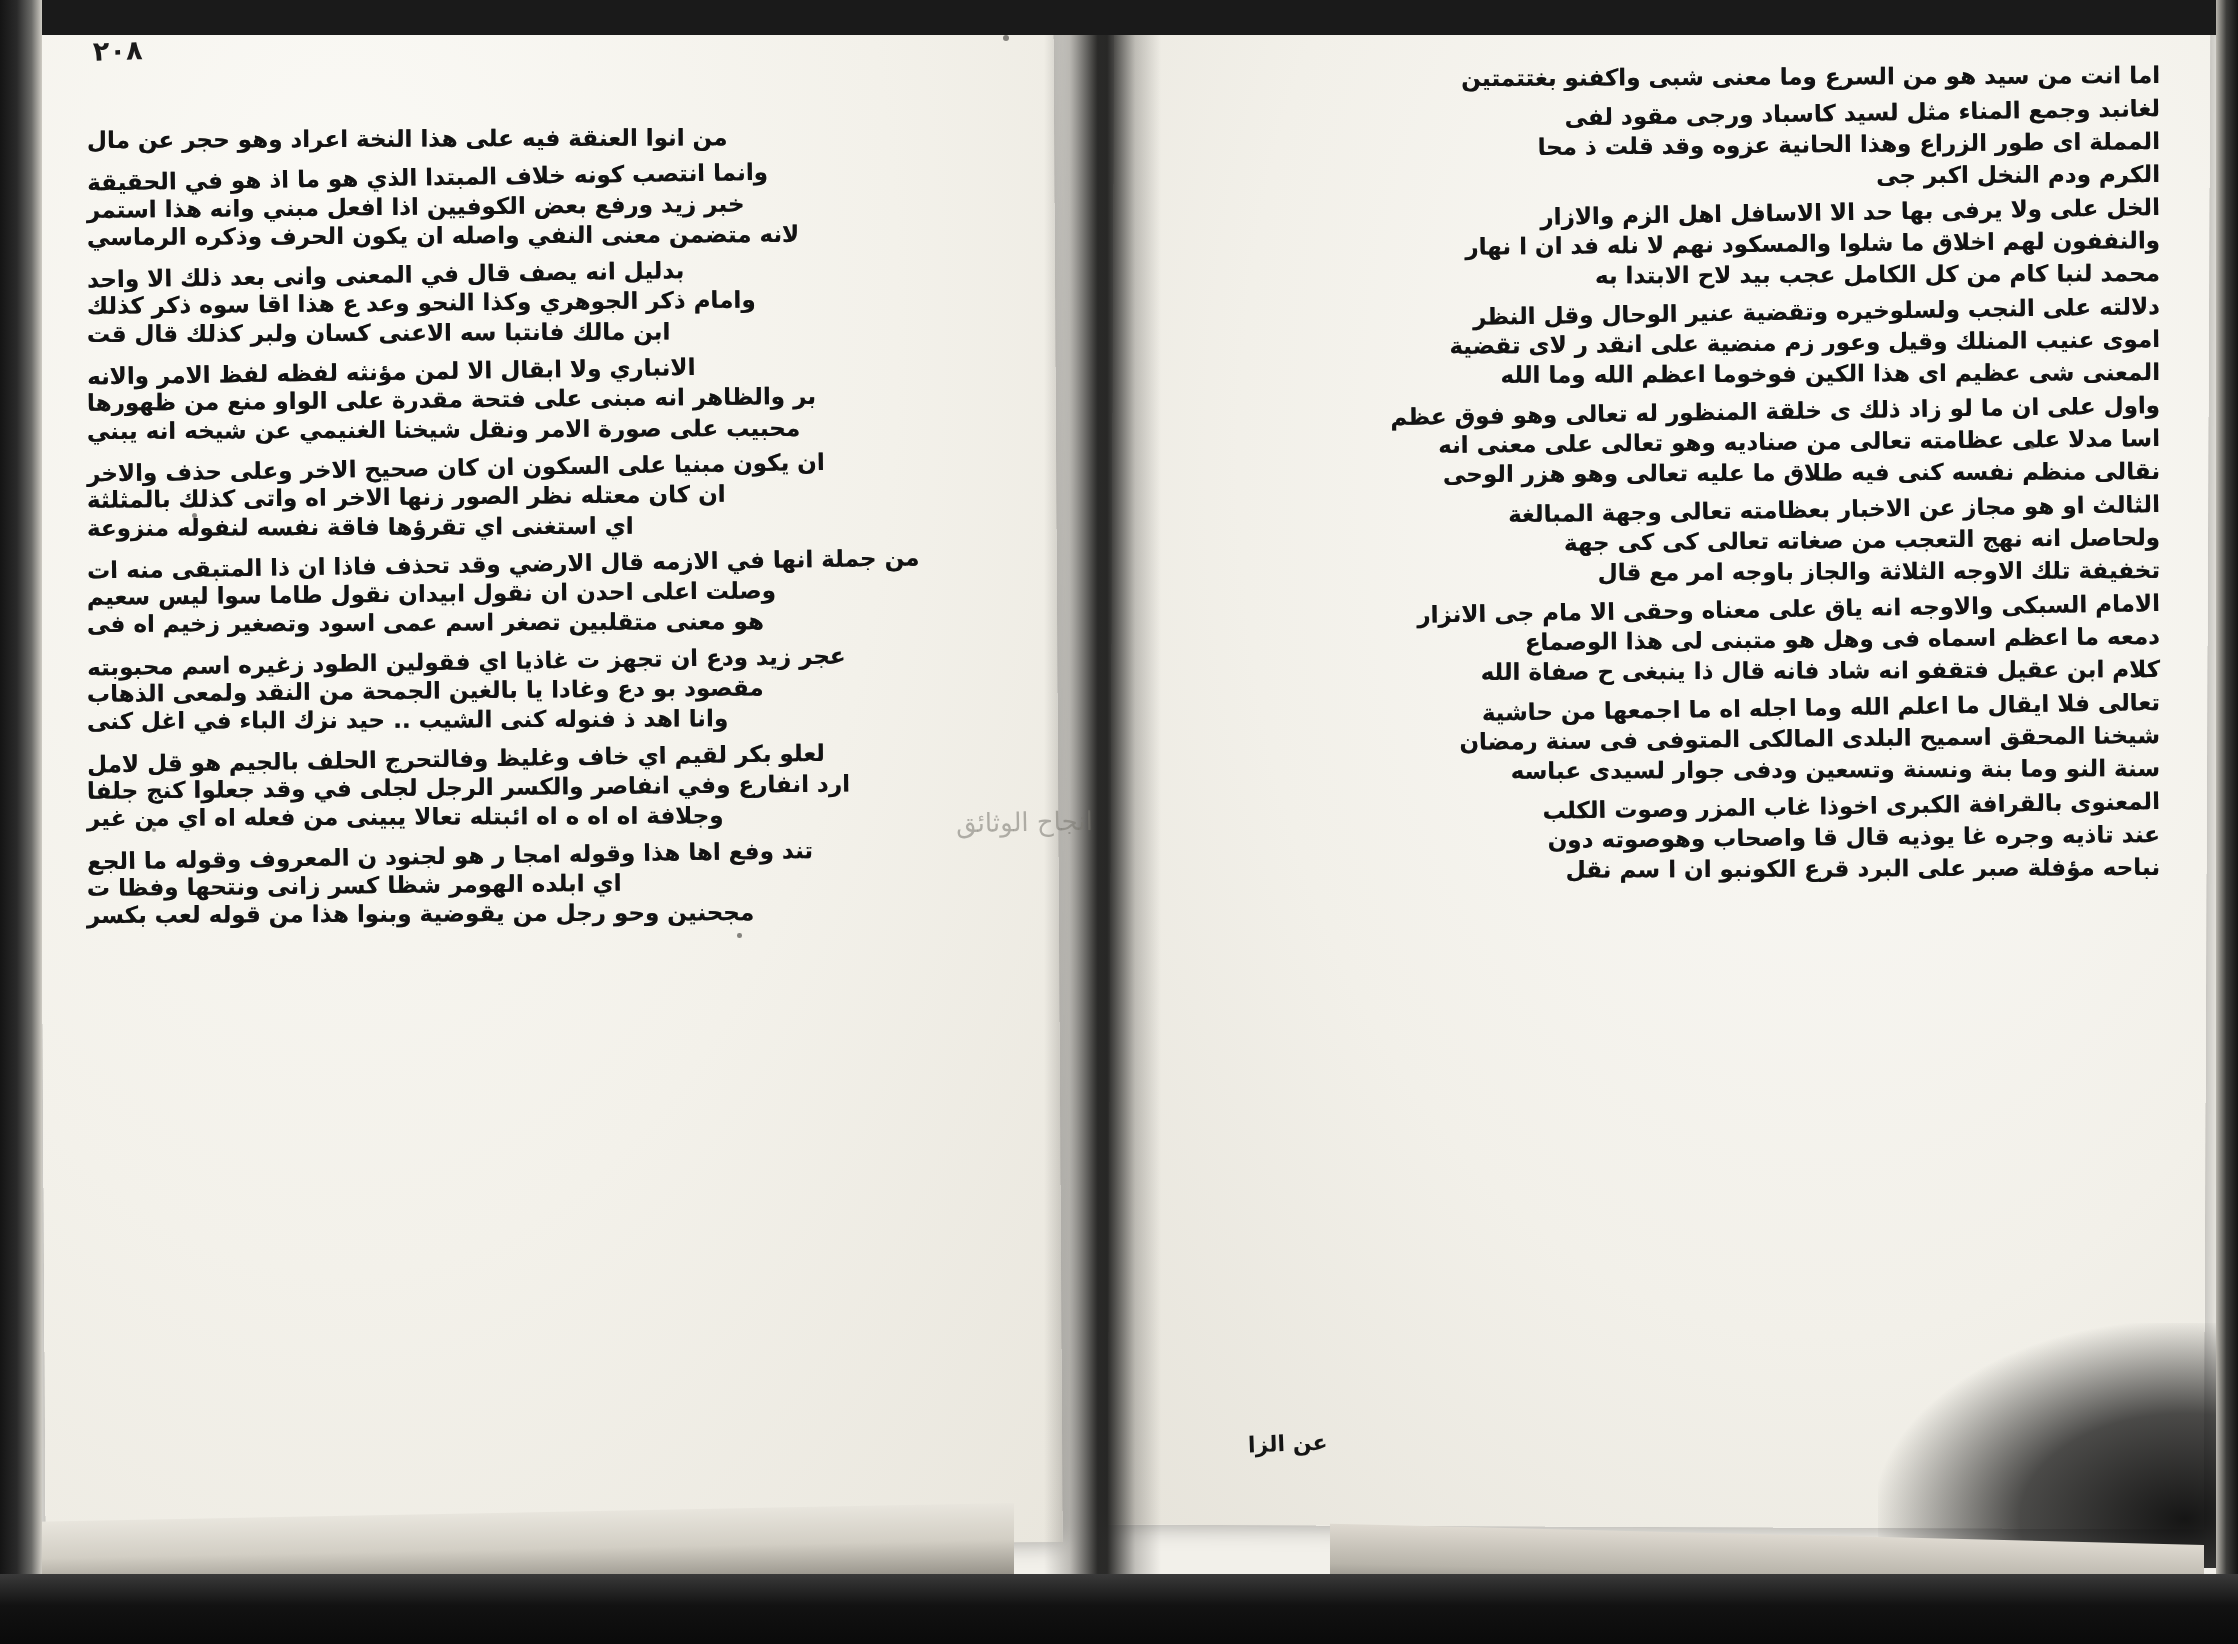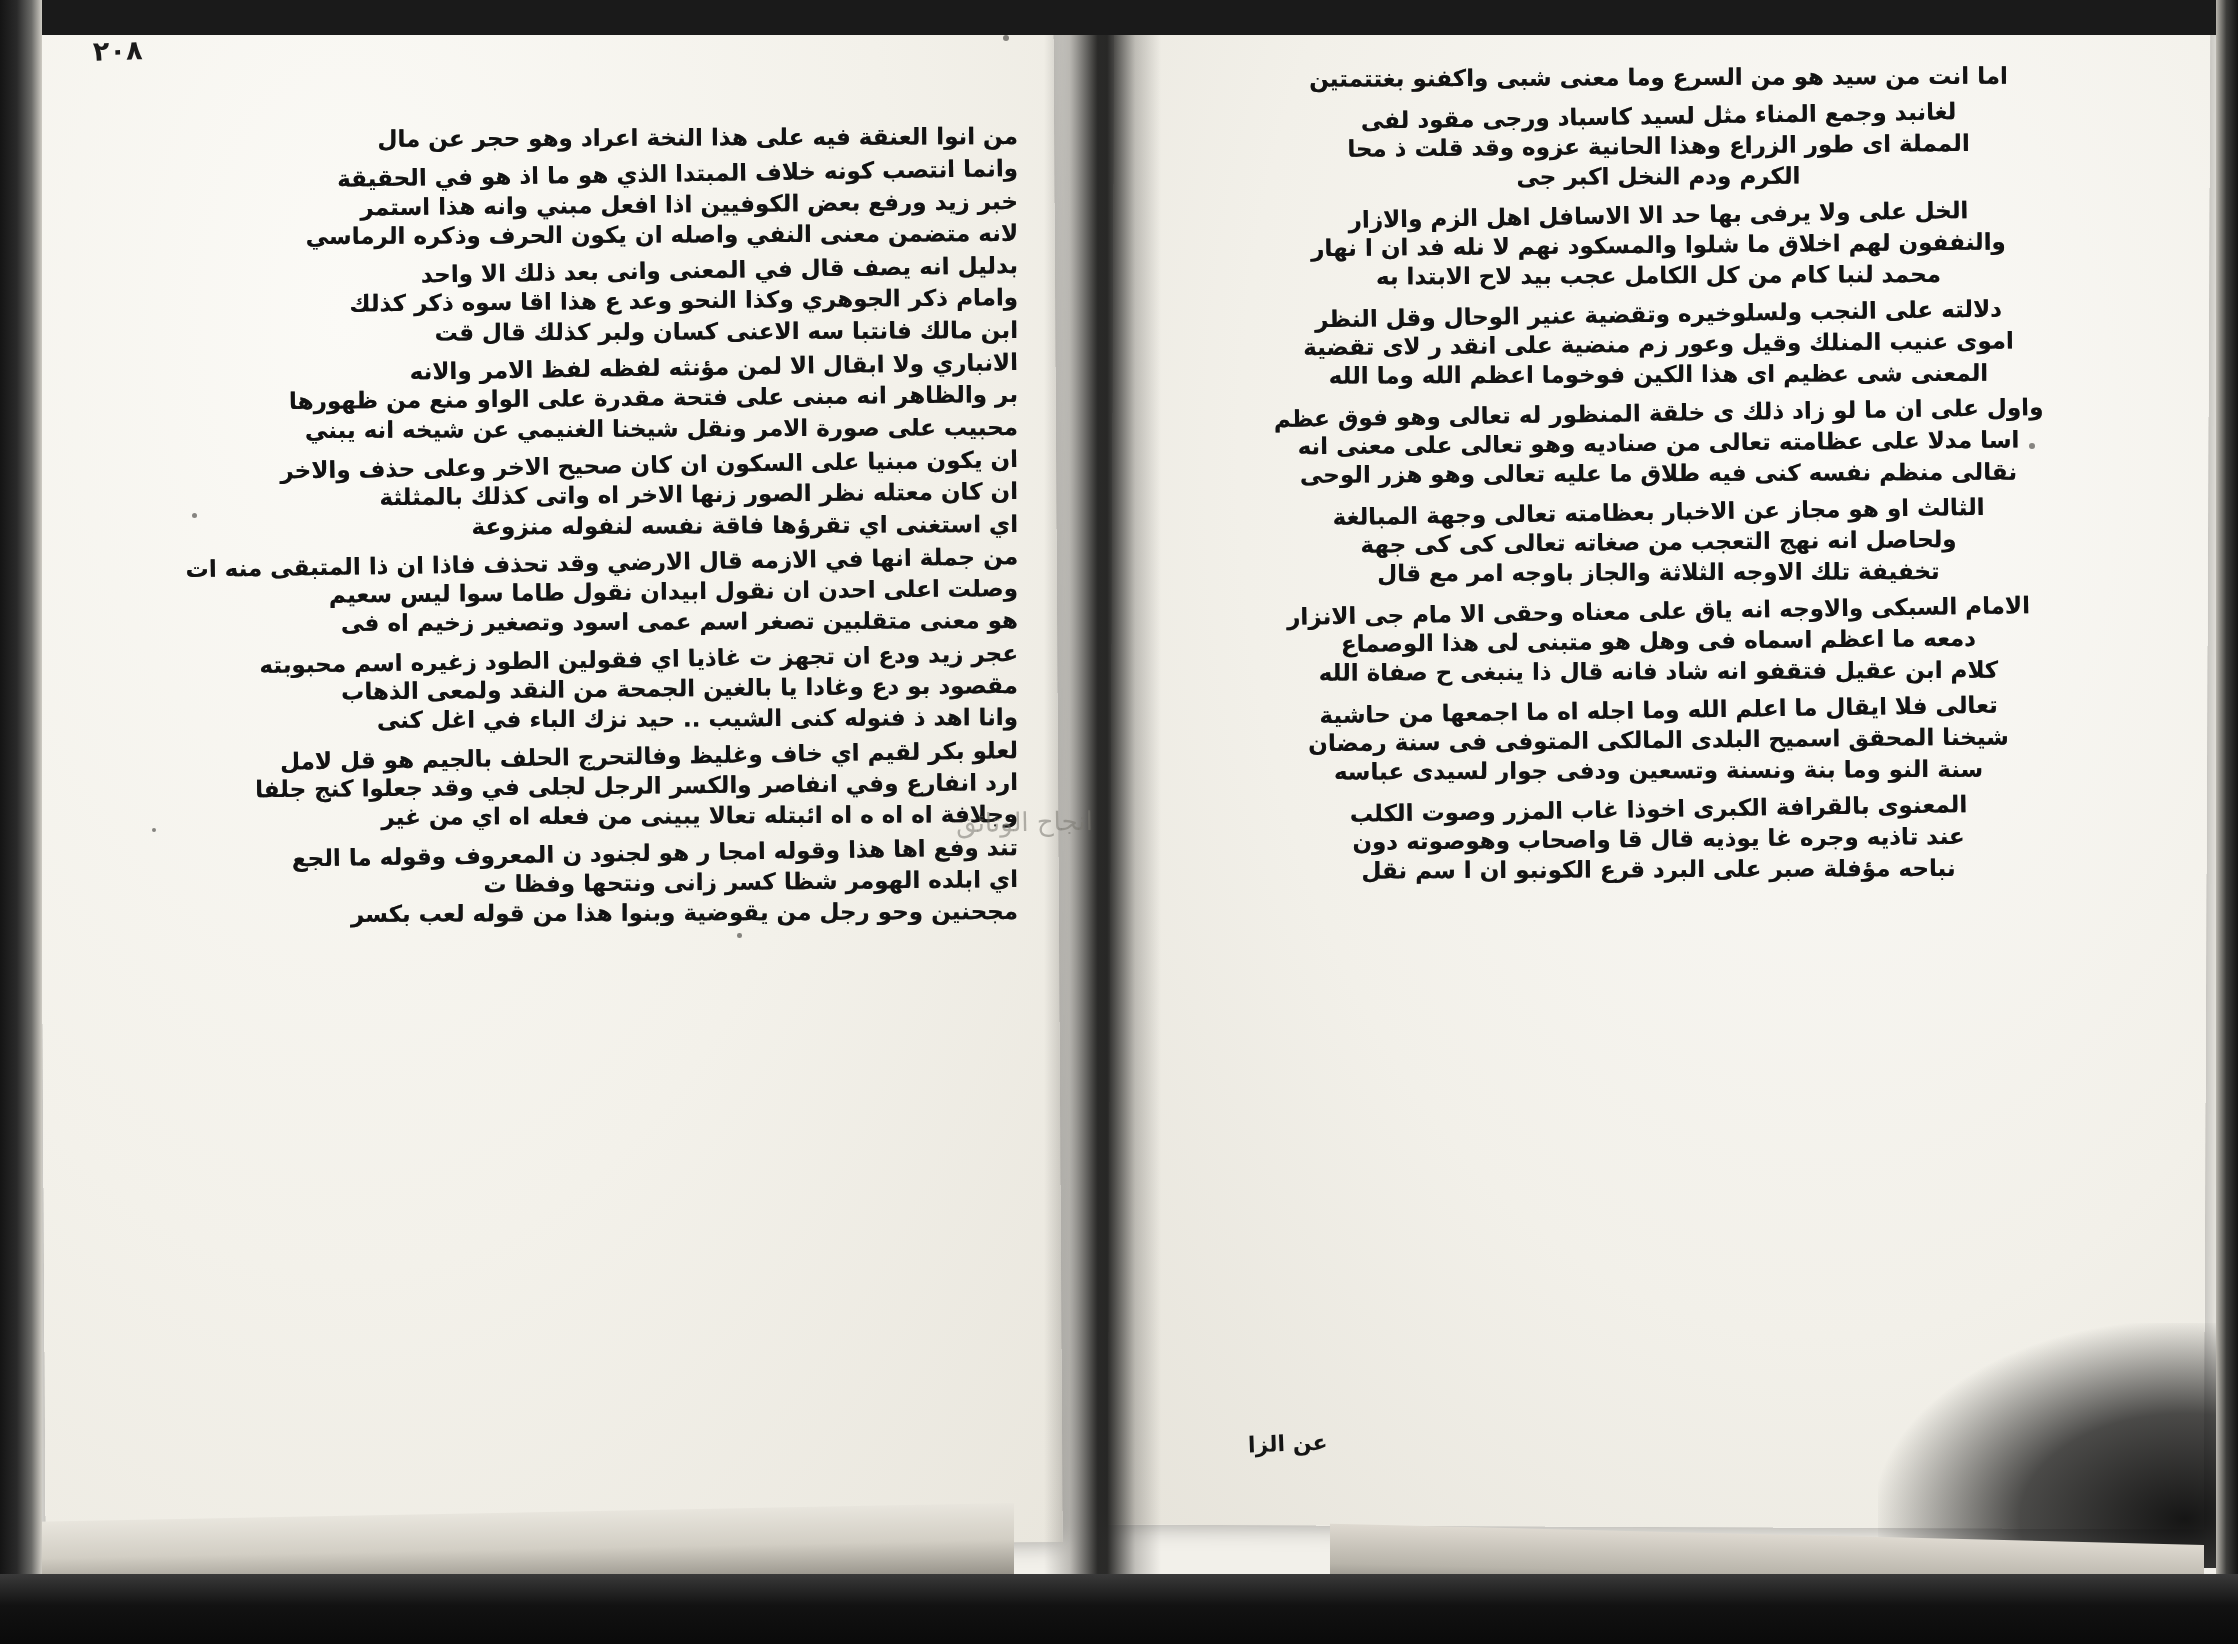--- a/index.html
+++ b/index.html
@@ -131,30 +131,30 @@
     margin-bottom: 10px;
     transform-origin: right center;
     text-shadow: 0 0 0.6px rgba(0,0,0,0.55);
   }
   
   .line:nth-child(3n)   { transform: rotate(-0.55deg); }
   .line:nth-child(3n+1) { transform: rotate(-0.25deg); }
   .line:nth-child(3n+2) { transform: rotate(-0.9deg);  }
 
   .block-left {
-    left: 97px; top: 125px;
+    left: 87px; top: 125px;
     width: 921px;
-    text-align: right;
+    text-align: left;
   }
   .block-left .line { font-size: 23px; margin-bottom: 9.3px; }
 
   .block-right {
     left: 1157px; top: 64px;
     width: 1003px;
-    text-align: center;
+    text-align: right;
   }
   .block-right .line { font-size: 23px; margin-bottom: 10px; }
 
   .catchword {
     position: absolute;
     left: 1248px; top: 1431px;
     font-size: 22px;
     font-weight: 700;
     color: #151515;
     transform: rotate(-2deg);

